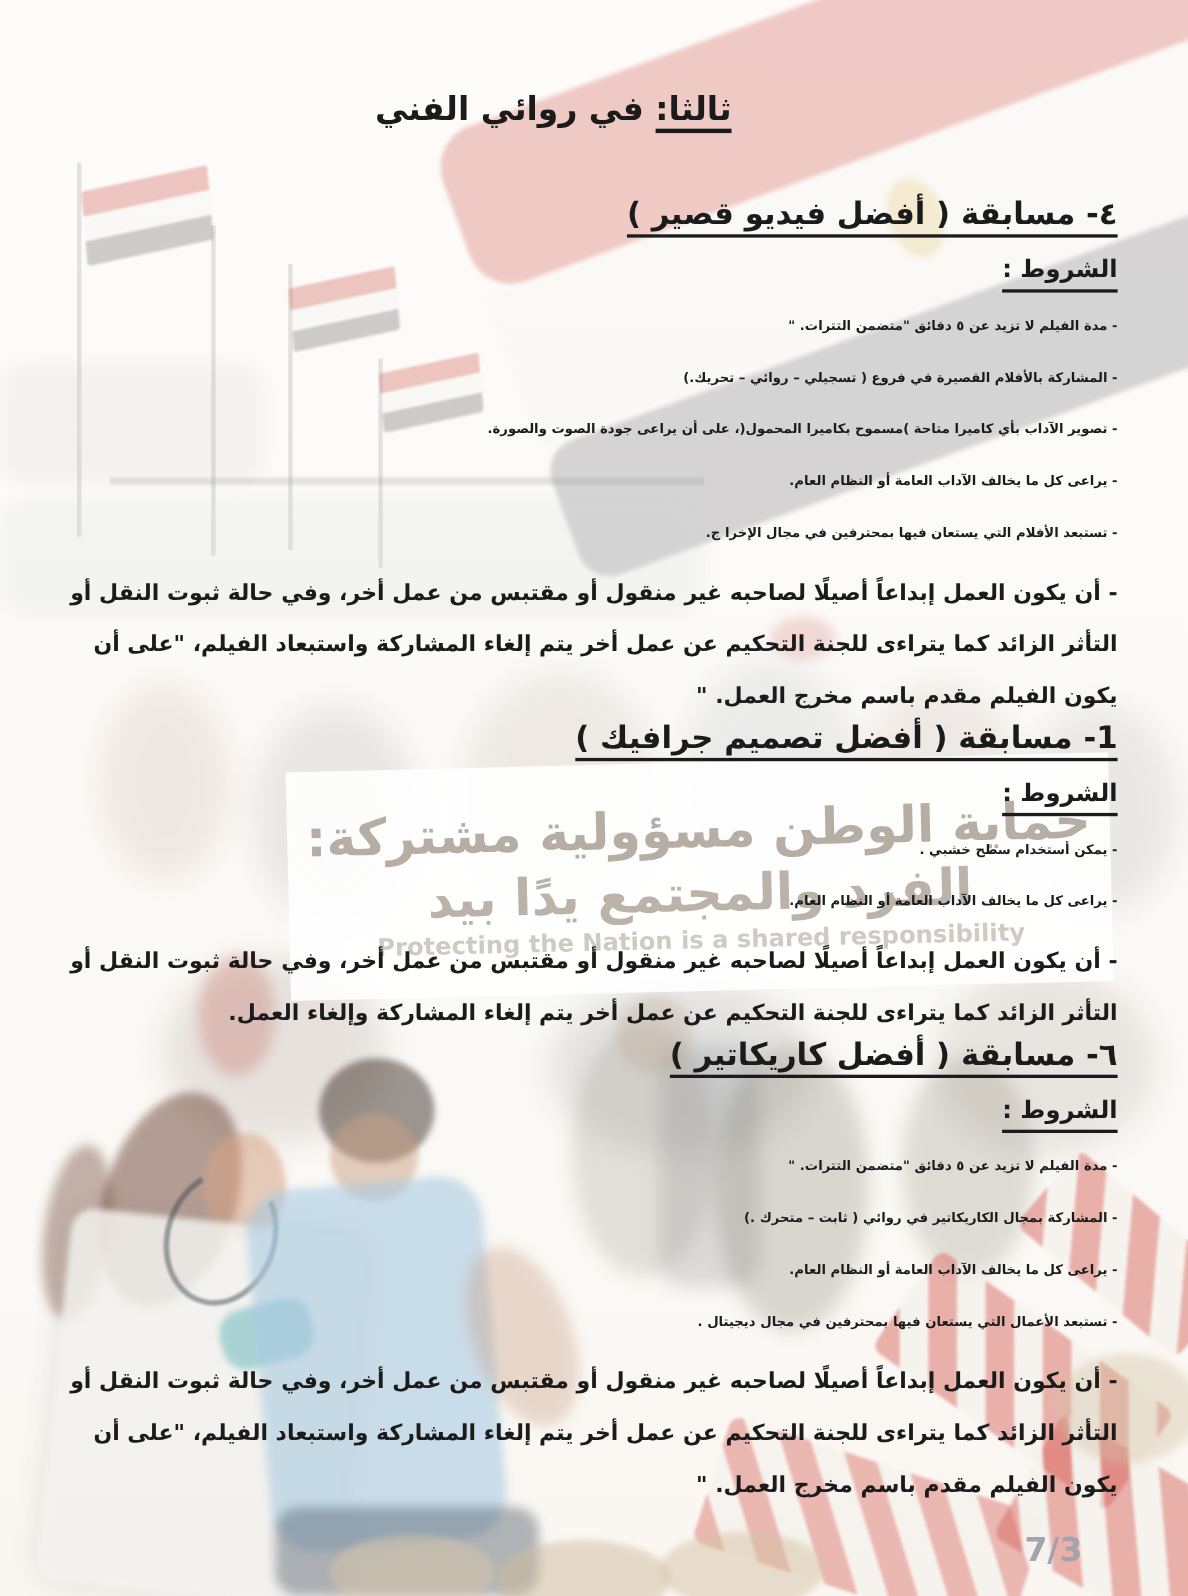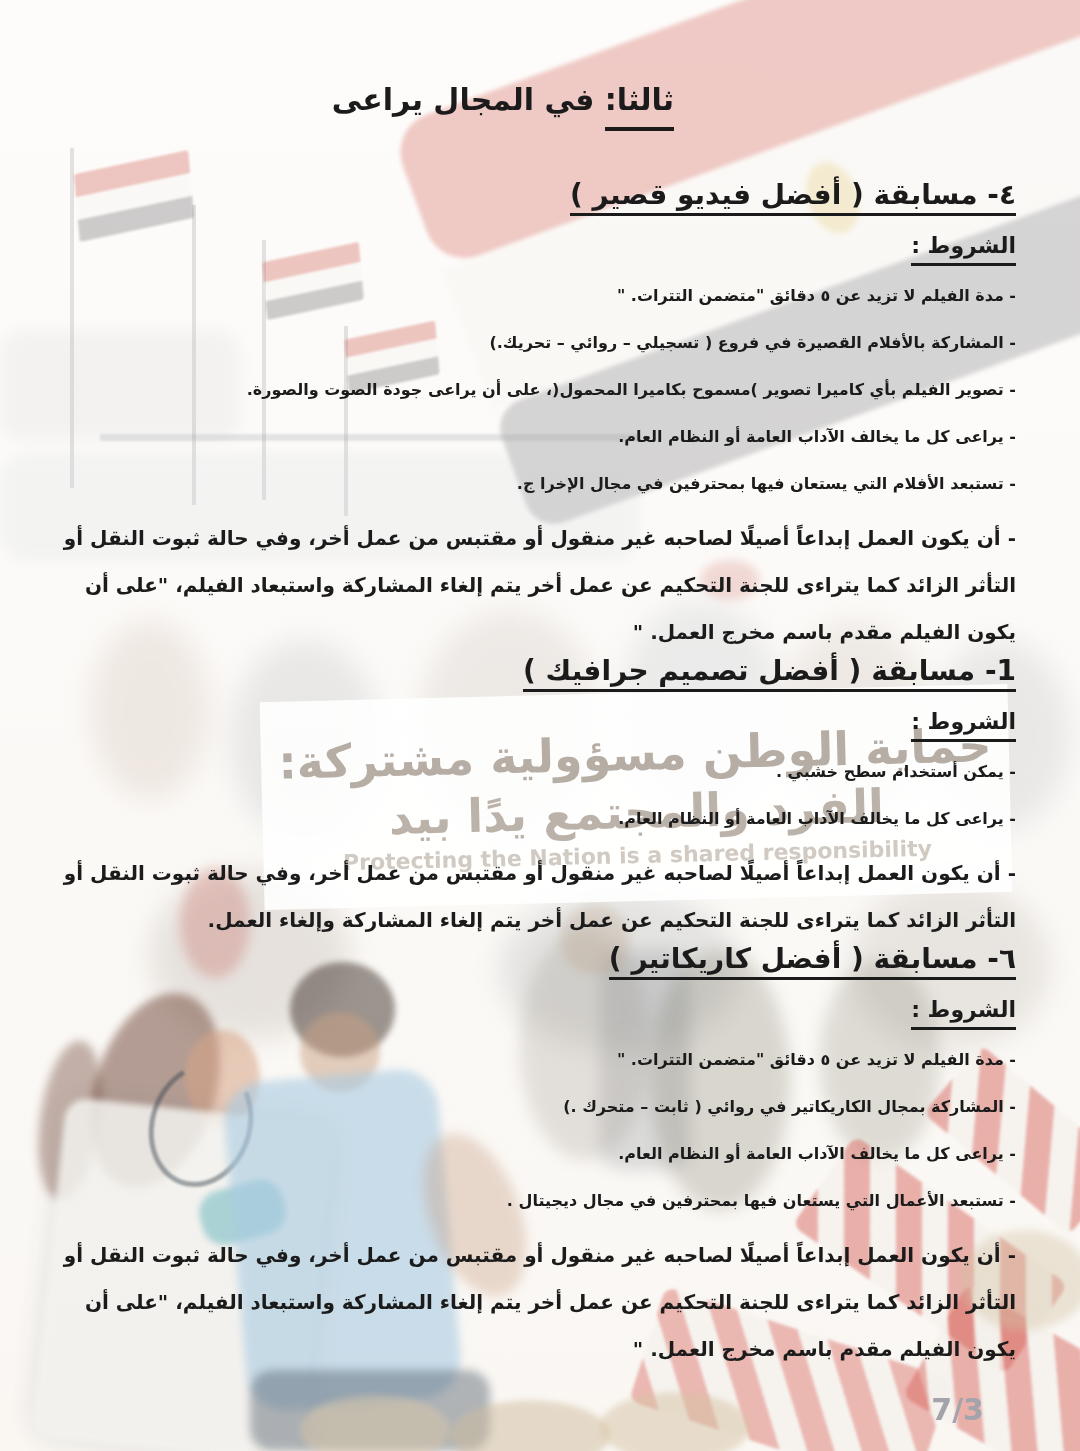--- a/index.html
+++ b/index.html
@@ -55,26 +55,26 @@
   .banner .wl2{color:#bbb2a9;}
   .banner .we{font-weight:bold;color:#d0cac2;font-size:22px;line-height:26px;margin-top:2px;white-space:nowrap;}
   
   .content{
     position:absolute;inset:0;z-index:2;
     padding:58px 64px 0 30px;
     color:#1b1b1b;font-weight:bold;
     text-align:right;
   }
   .doc-title{font-size:30px;line-height:40px;text-align:center;margin:22px 40px 60px 0;}
-  .doc-title .u{border-bottom:4px solid #1b1b1b;padding-bottom:10px;}
+  .doc-title .u{border-bottom:4px solid #1b1b1b;padding-bottom:0;}
   .sec-heading{font-size:28px;line-height:30px;margin:0 0 16px 0;}
   .sec-heading span{border-bottom:3px solid #1b1b1b;padding-bottom:3px;display:inline-block;}
   .shurut{font-size:22px;line-height:28px;margin:0 0 14px 0;}
   .shurut span{border-bottom:3px solid #1b1b1b;padding-bottom:3px;display:inline-block;}
-  .line{font-size:16px;line-height:32px;margin-bottom:15px;}
+  .line{font-size:12px;line-height:32px;margin-bottom:15px;}
   .para{font-size:20px;line-height:47px;margin-bottom:0;}
   .page-num{
     position:absolute;right:96px;bottom:24px;z-index:2;
     font-size:30px;color:#a3a3ab;font-weight:bold;
     font-family:"DejaVu Sans","Liberation Sans",sans-serif;
   }
 </style>
 </head>
 <body>
 
@@ -143,27 +143,27 @@
   </div>
 
   <div class="banner">
     <div class="wl">حماية الوطن مسؤولية مشتركة:</div>
     <div class="wl wl2">الفرد والمجتمع يدًا بيد</div>
     <div class="we">Protecting the Nation is a shared responsibility</div>
   </div>
 
   <div class="content">
 
-    <div class="doc-title"><span class="u">ثالثا:</span><span> في المجال يراعى</span></div>
+    <div class="doc-title"><span class="u">ثالثا:</span><span> في روائي الفني</span></div>
 
     <div class="sec-heading"><span>٤- مسابقة ( أفضل فيديو قصير )</span></div>
     <div class="shurut"><span>الشروط :</span></div>
     <div class="line">- مدة الفيلم لا تزيد عن  ٥  دقائق "متضمن التترات. "</div>
     <div class="line">- المشاركة بالأفلام القصيرة في فروع ( تسجيلي – روائي – تحريك.)</div>
-    <div class="line">- تصوير الفيلم بأي كاميرا تصوير )مسموح بكاميرا المحمول(، على أن يراعى جودة الصوت والصورة.</div>
+    <div class="line">- تصوير الآداب بأي كاميرا متاحة )مسموح بكاميرا المحمول(، على أن يراعى جودة الصوت والصورة.</div>
     <div class="line">- يراعى كل ما يخالف الآداب العامة أو النظام العام.</div>
     <div class="line">- تستبعد الأفلام التي يستعان فيها بمحترفين في مجال الإخرا ج.</div>
     <div class="para">- أن يكون العمل إبداعاً أصيلًا لصاحبه غير منقول أو مقتبس من عمل أخر، وفي حالة ثبوت النقل أو التأثر الزائد كما يتراءى للجنة التحكيم عن عمل أخر يتم إلغاء المشاركة واستبعاد الفيلم، "على أن يكون الفيلم مقدم باسم مخرج العمل. "</div>
 
     <div class="sec-heading"><span>1- مسابقة ( أفضل تصميم جرافيك )</span></div>
     <div class="shurut"><span>الشروط :</span></div>
     <div class="line">- يمكن أستخدام سطح خشبي .</div>
     <div class="line">- يراعى كل ما يخالف الآداب العامة أو النظام العام.</div>
     <div class="para">- أن يكون العمل إبداعاً أصيلًا لصاحبه غير منقول أو مقتبس من عمل أخر، وفي حالة ثبوت النقل أو التأثر الزائد كما يتراءى للجنة التحكيم عن عمل أخر يتم إلغاء المشاركة وإلغاء العمل.</div>
 

